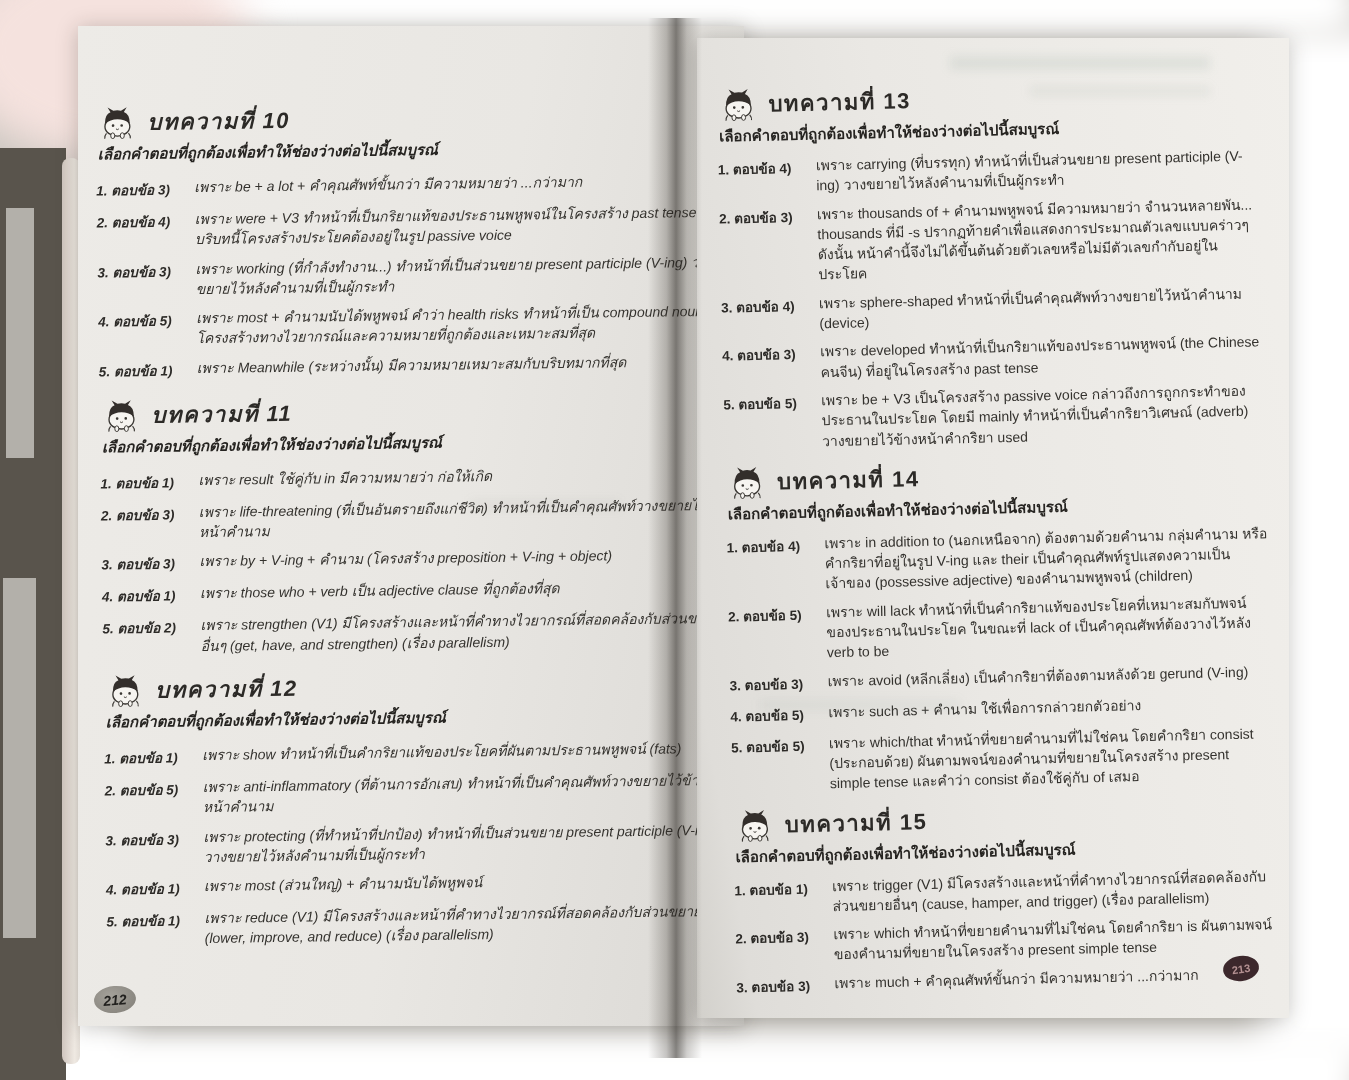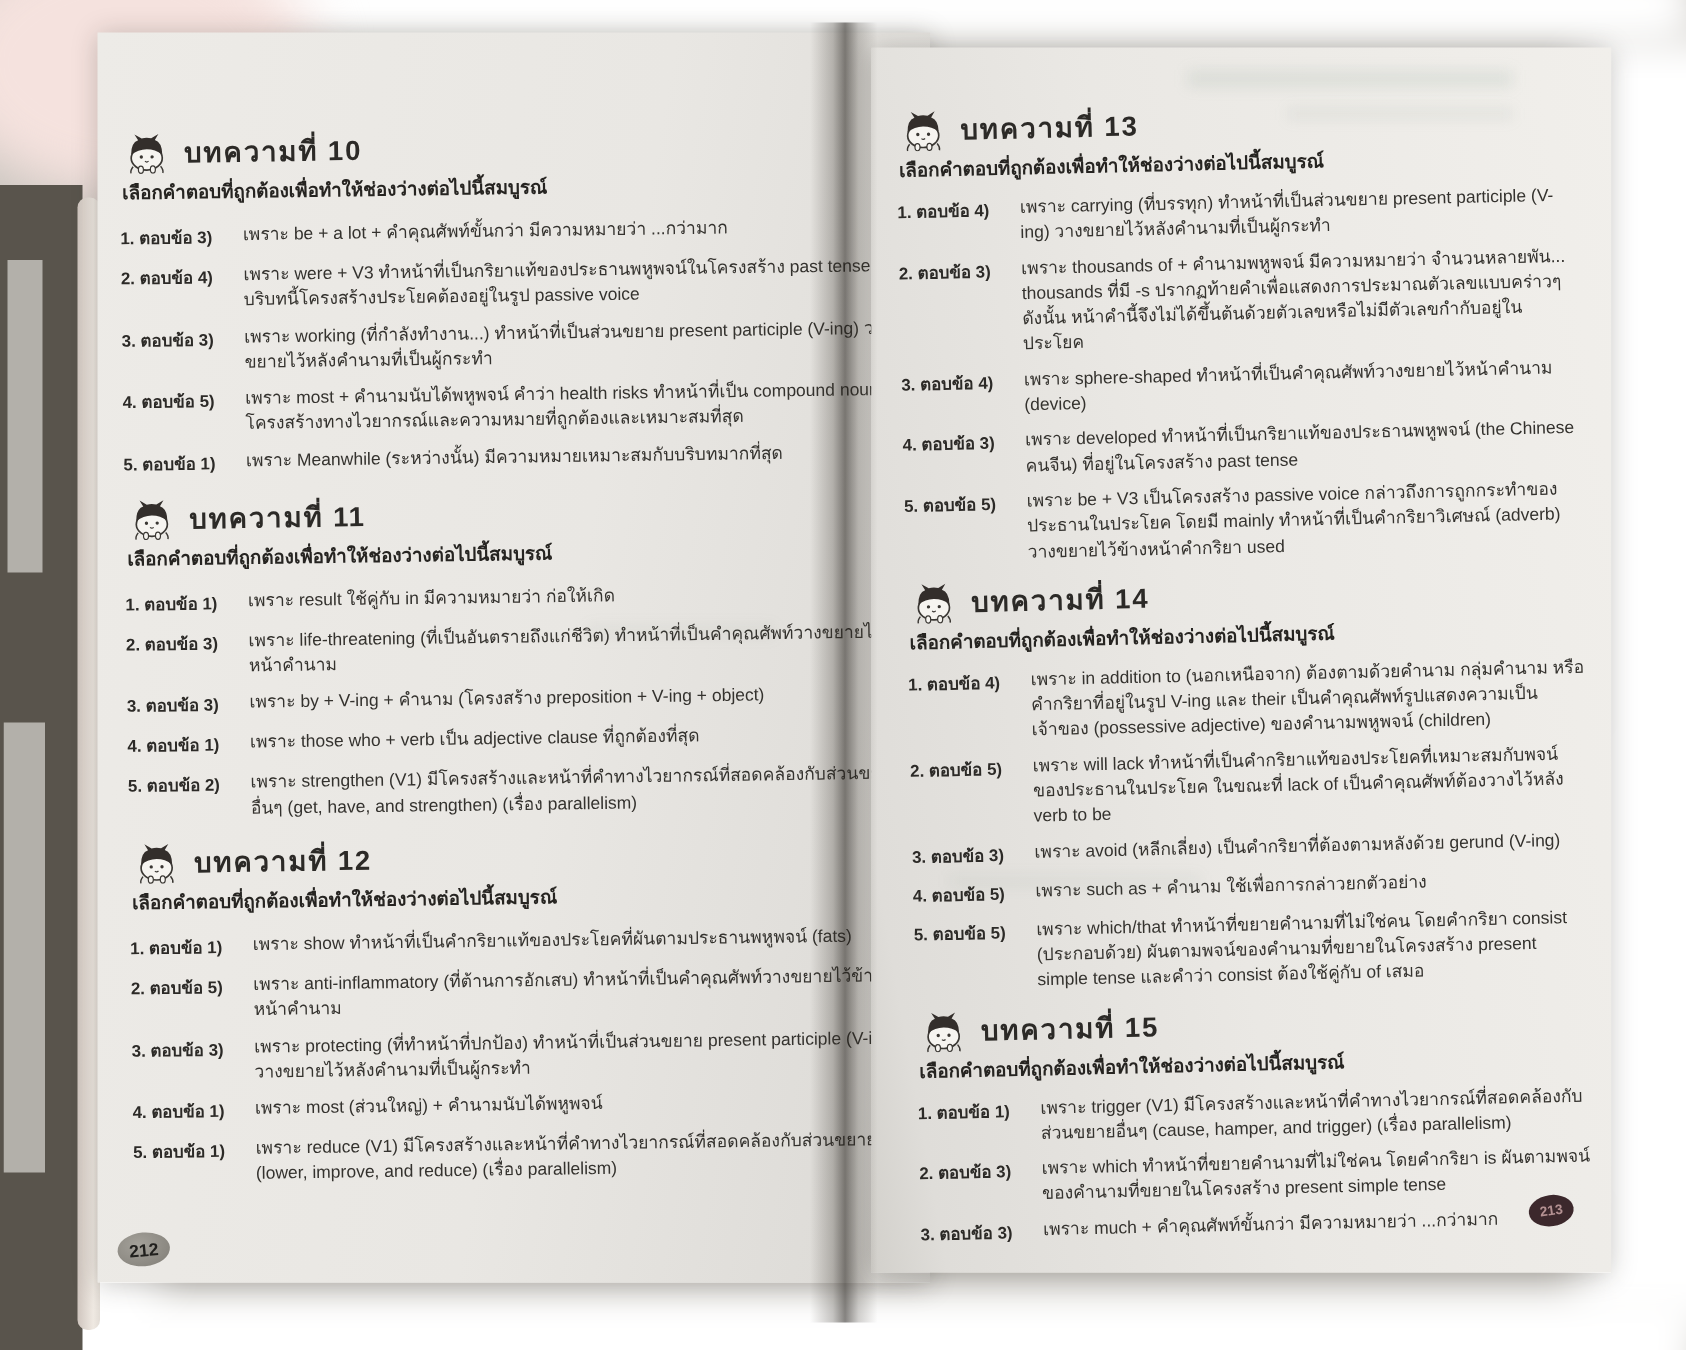--- a/index.html
+++ b/index.html
@@ -23,20 +23,21 @@
   .shelf .s1 { left:6px; top:60px; width:28px; height:250px; }
   .shelf .s2 { left:3px; top:430px; width:33px; height:360px; }
   .book-edge { position:absolute; left:62px; top:158px; width:18px; height:906px;
     background:linear-gradient(to right,#cfc5be,#efe9e2 70%,#e2dcd5); border-radius:8px; z-index:1; }
 
   
   .page { position:absolute; z-index:2; box-shadow:0 2px 20px rgba(40,35,28,0.25); }
   .page.left {
     left:78px; top:26px; width:666px; height:1000px;
     background:linear-gradient(100deg,#edebe7 0%,#e9e7e3 55%,#dedcd8 90%,#cfcdc9 100%);
+    font-style:italic;
   }
   .page.right {
     left:697px; top:38px; width:592px; height:980px;
     background:linear-gradient(260deg,#f1efeb 0%,#eae8e4 55%,#dfddd9 92%,#d2d0cb 100%);
   }
   .gutter { position:absolute; left:648px; top:18px; width:54px; height:1040px; z-index:3;
     background:linear-gradient(to right, rgba(55,50,43,0) 0%, rgba(55,50,43,0.28) 34%,
       rgba(35,31,26,0.55) 52%, rgba(55,50,43,0.22) 72%, rgba(55,50,43,0) 100%);
   }
 

